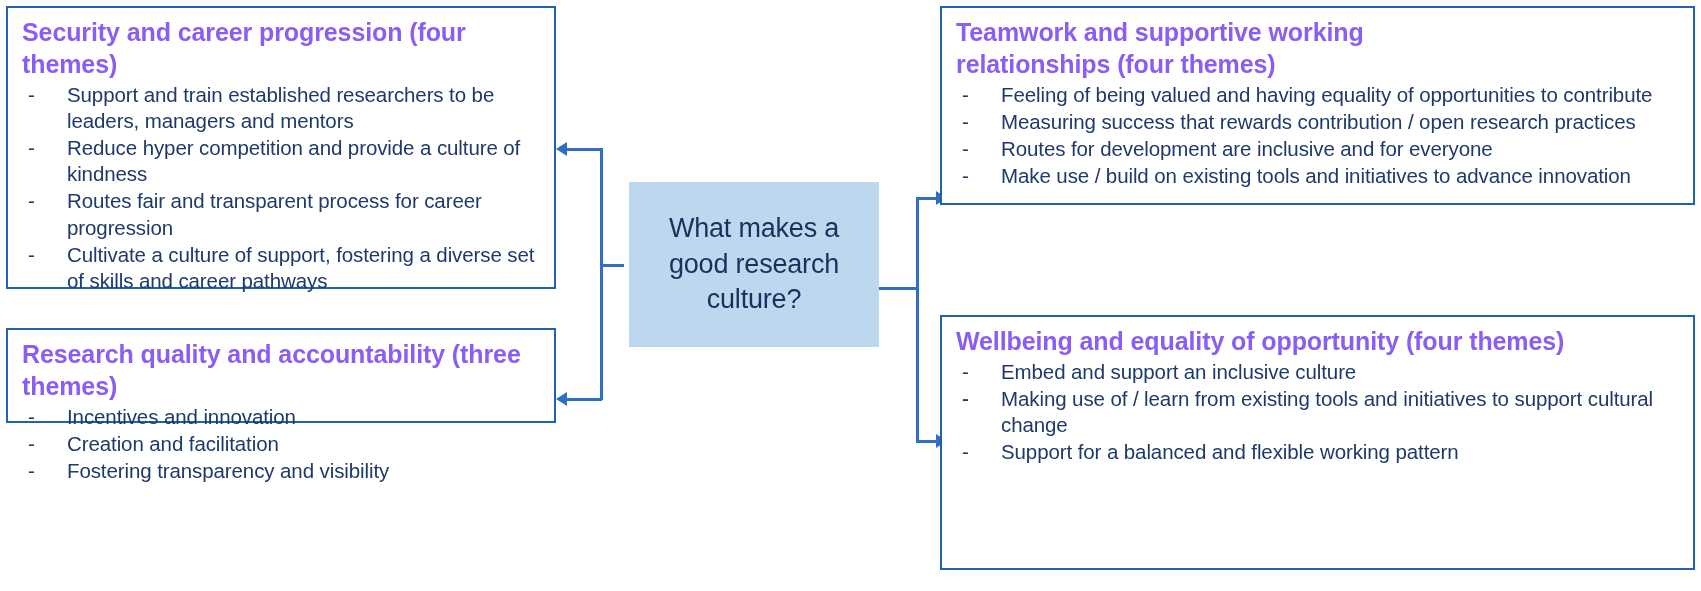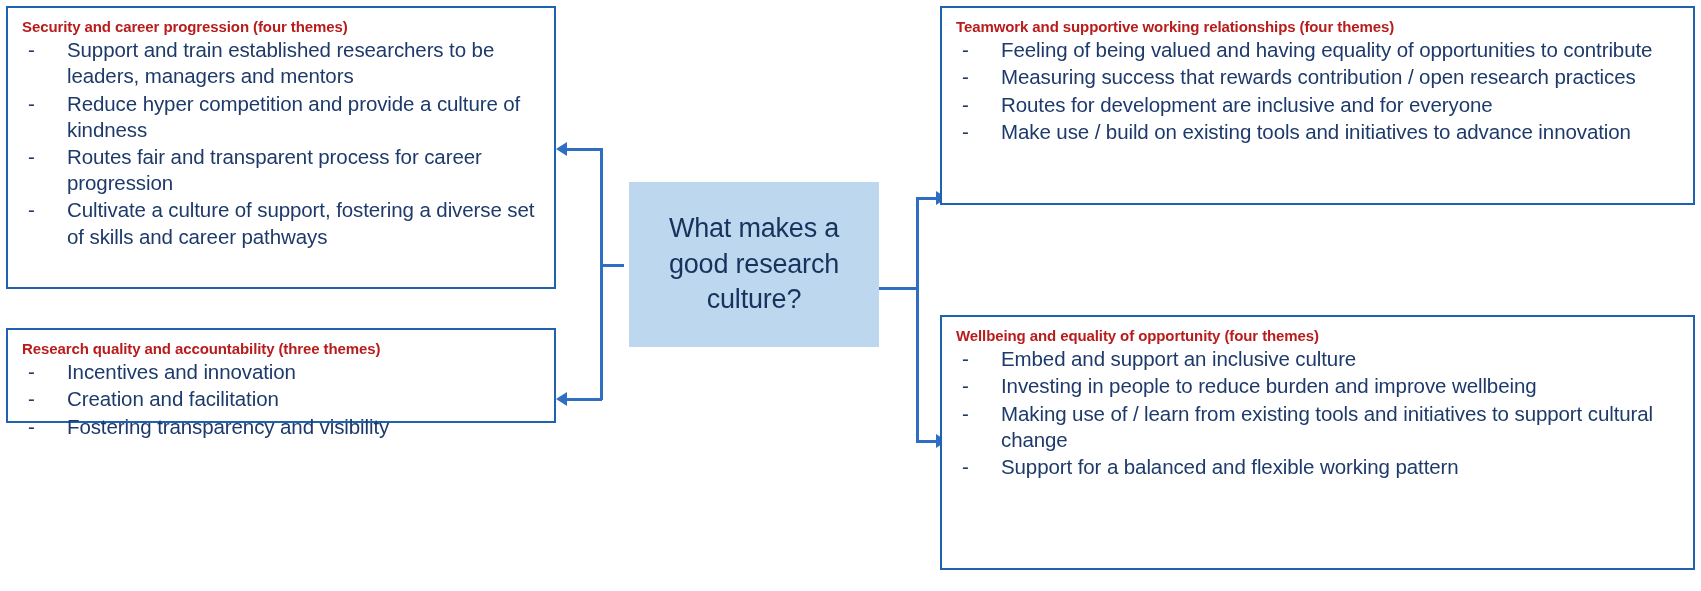--- a/index.html
+++ b/index.html
@@ -15,23 +15,23 @@
     position:absolute;
     background:#ffffff;
     border:2.5px solid #1F63B0;
     box-sizing:border-box;
   }
   .box-inner{
     padding:9px 14px 8px 14px;
   }
   .box-title{
     font-weight:bold;
-    font-size:15px;
+    font-size:25px;
     line-height:1.27;
-    color:#b91c1c;
+    color:#8b5cf6;
     margin:0 0 1px 0;
     letter-spacing:-0.1px;
   }
   ul.items{
     list-style:none;
     margin:0;padding:0;
   }
   ul.items li{
     position:relative;
     font-size:20.5px;
@@ -141,20 +141,20 @@
         <li><span class="dash">-</span><span>Make use / build on existing tools and initiatives to advance innovation</span></li>
       </ul>
     </div>
   </div>
 
   <div class="box" style="left:940px;top:315px;width:755px;height:255px;">
     <div class="box-inner">
       <div class="box-title">Wellbeing and equality of opportunity (four themes)</div>
       <ul class="items">
         <li><span class="dash">-</span><span>Embed and support an inclusive culture</span></li>
-        <li><span class="dash">-</span><span>Investing in people to reduce burden and improve wellbeing</span></li>
+        <li><span class="dash">-</span></li>
         <li><span class="dash">-</span><span>Making use of / learn from existing tools and initiatives to support cultural change</span></li>
         <li><span class="dash">-</span><span>Support for a balanced and flexible working pattern</span></li>
       </ul>
     </div>
   </div>
 
 </div>
 
 </body></html>

